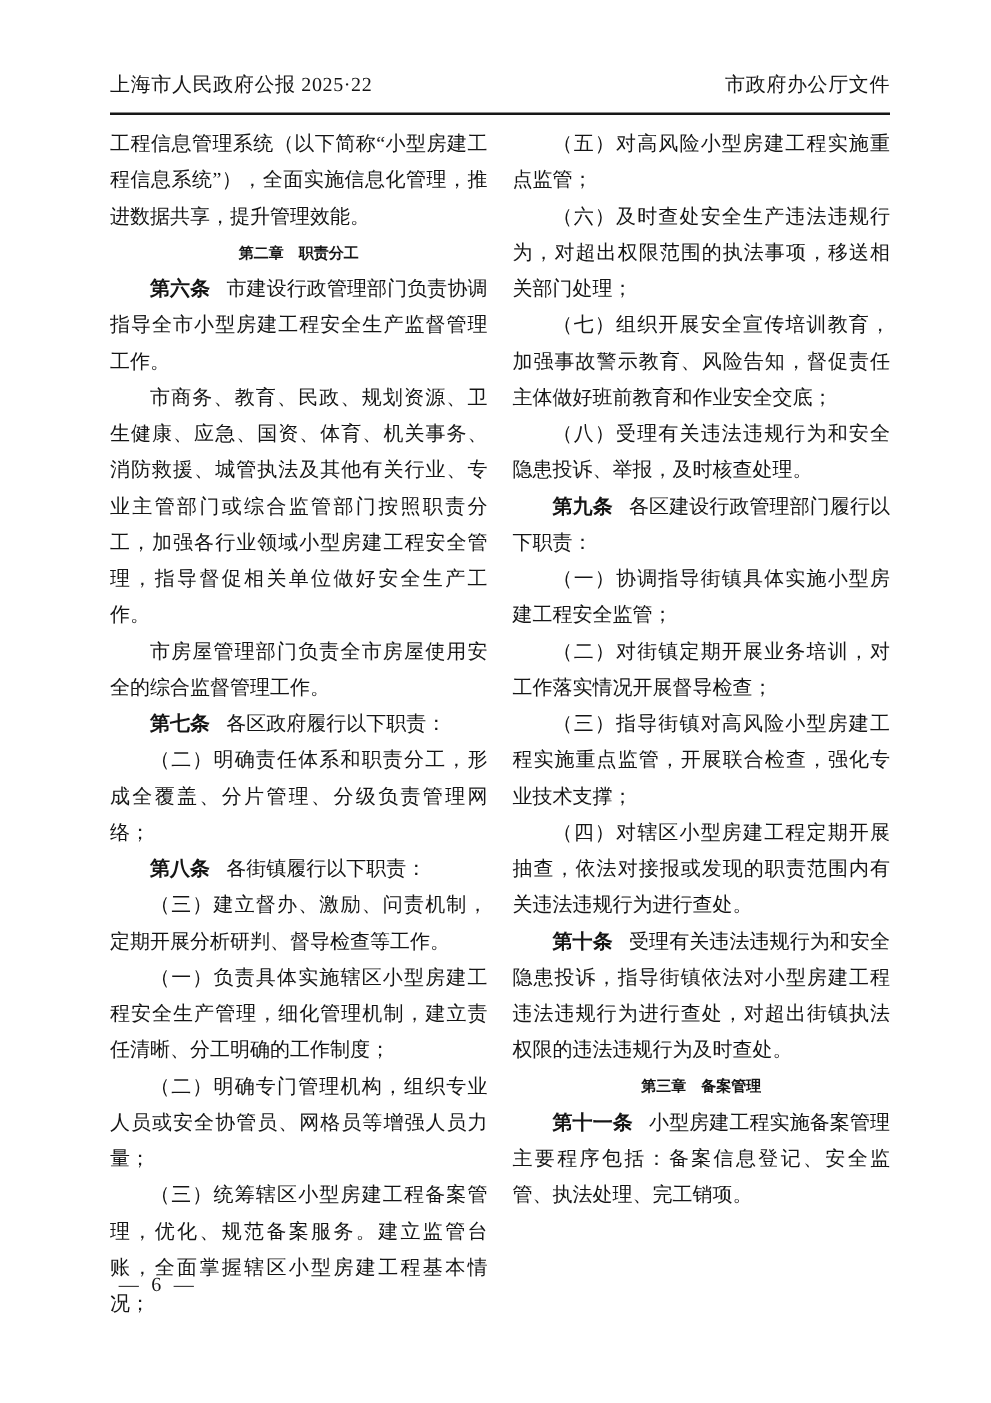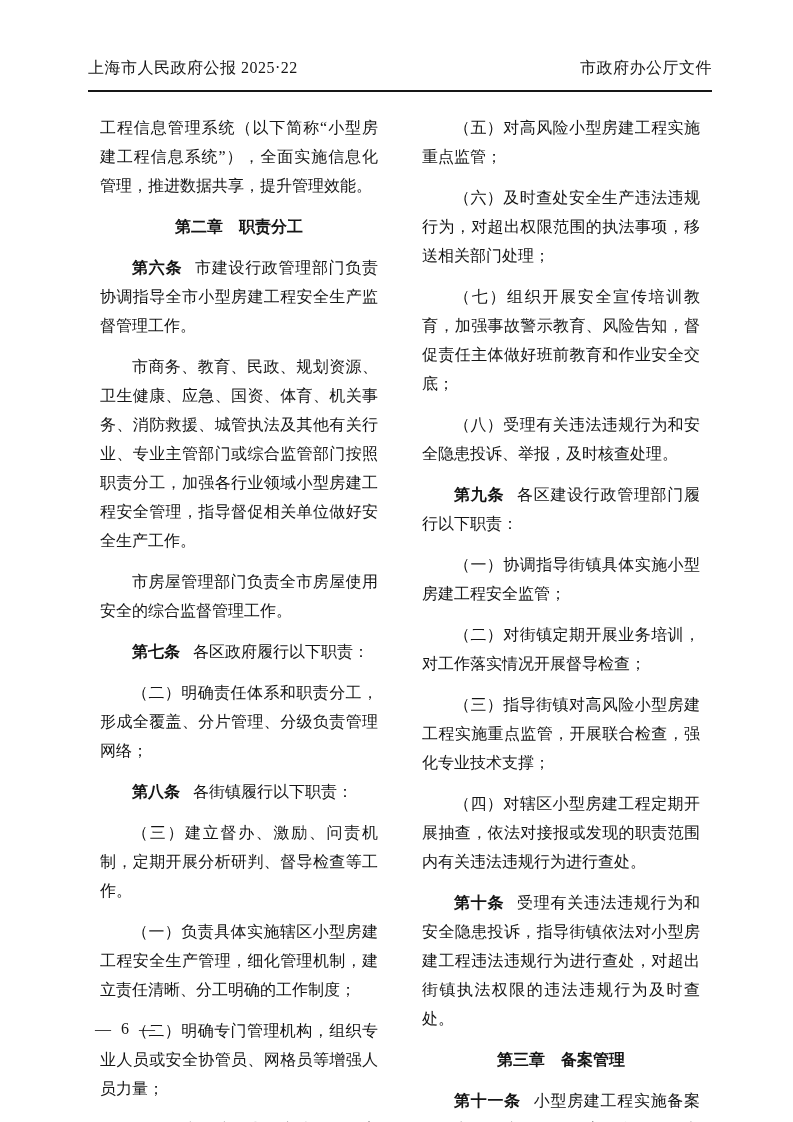--- a/index.html
+++ b/index.html
@@ -32,26 +32,26 @@
     position: absolute;
     top: 101px; left: 88px; width: 624px;
     display: flex; gap: 20px;
   }
   .col {
     width: 302px;
     font-size: 16px;
     line-height: 29px;
     text-align: justify;
   }
-  .col p { margin: 12px; }
+  .col p { margin: 0; }
   .para { text-indent: 2em; }
   .cont { text-indent: 0; }
   .chapter {
     margin: 13px 0;
-    font-size: 16px;
+    font-size: 12px;
     font-weight: bold;
     text-align: center;
     text-indent: 0;
     line-height: 29px;
   }
   .lead { font-weight: bold; margin-right: 13px; }
   .footer {
     position: absolute;
     left: 95px; top: 1020px;
     font-size: 16px;

